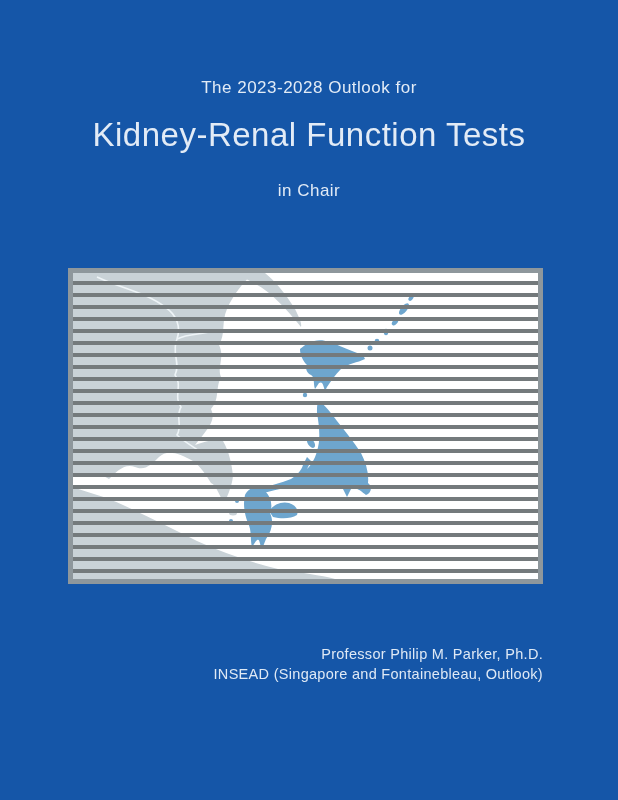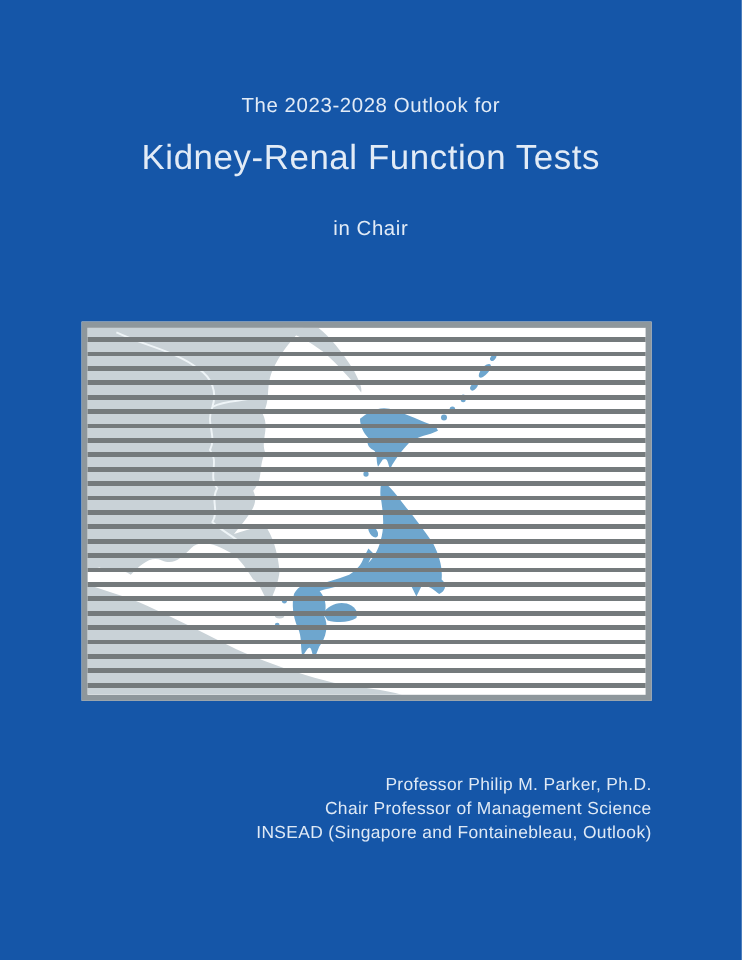--- a/index.html
+++ b/index.html
@@ -21,21 +21,21 @@
     text-align: center;
     color: #e2ebf6;
   }
   .series-line {
     top: 78px;
     font-size: 17px;
     letter-spacing: 0.5px;
   }
   .main-title {
     top: 116px;
-    font-size: 29px;
+    font-size: 33px;
     font-weight: 400;
     letter-spacing: 0.5px;
   }
   .region-line {
     top: 181px;
     font-size: 17px;
     letter-spacing: 0.5px;
   }
   .map-frame {
     position: absolute;
@@ -195,17 +195,16 @@
 
         <circle cx="164" cy="228" r="2"></circle>
         <circle cx="158" cy="248" r="2"></circle>
       </g>
     </svg>
     <div class="stripes"></div>
   </div>
 
   <div class="author-block">
     <div>Professor Philip M. Parker, Ph.D.</div>
-    <div>Chair Professor of Management Science</div>
     <div>INSEAD (Singapore and Fontainebleau, Outlook)</div>
   </div>
 
 </div>
 
 </body></html>

